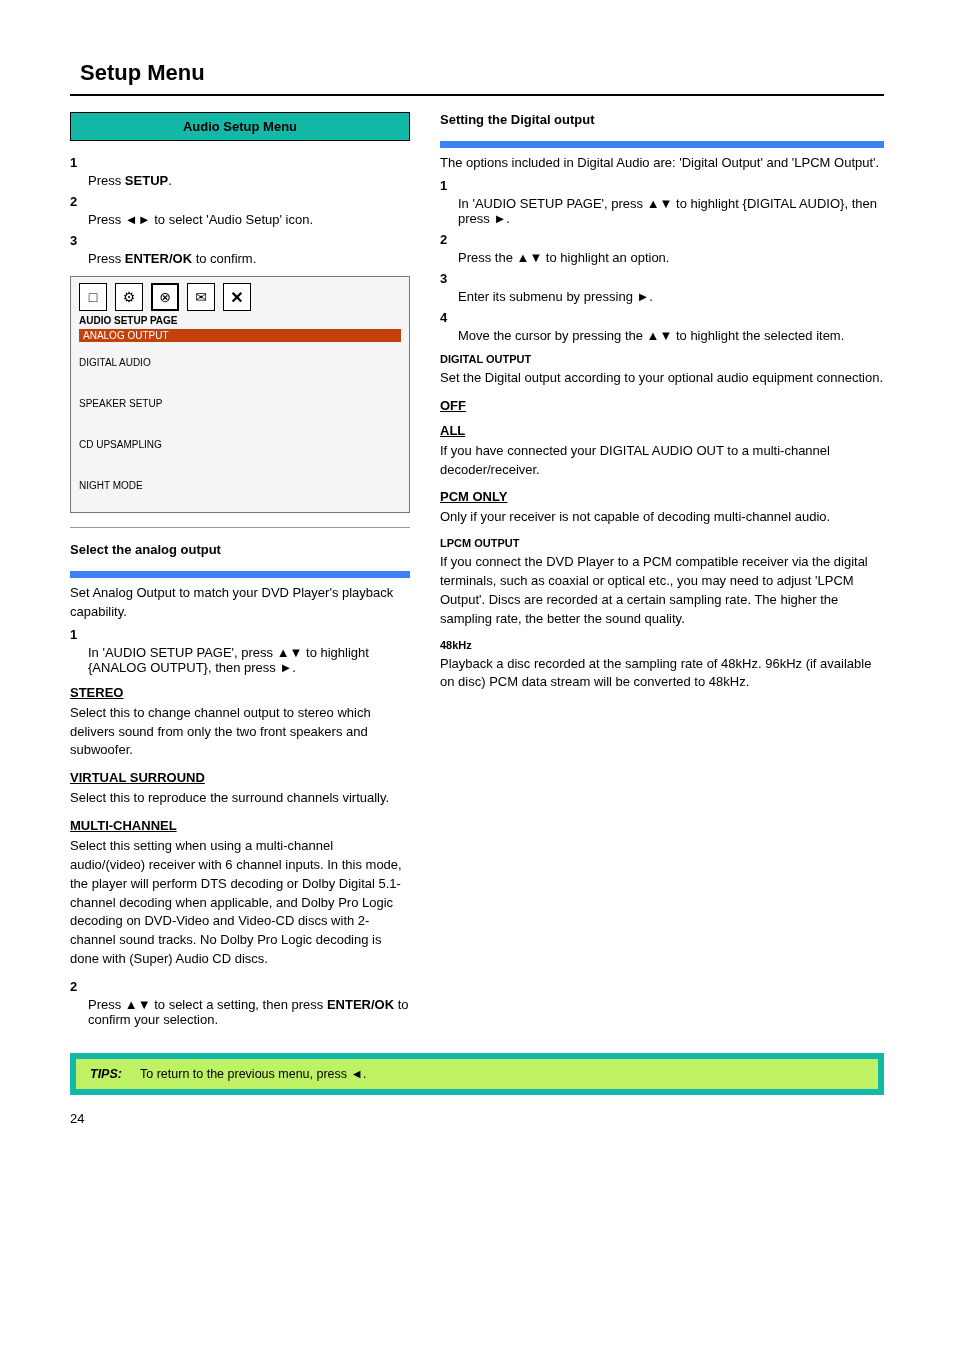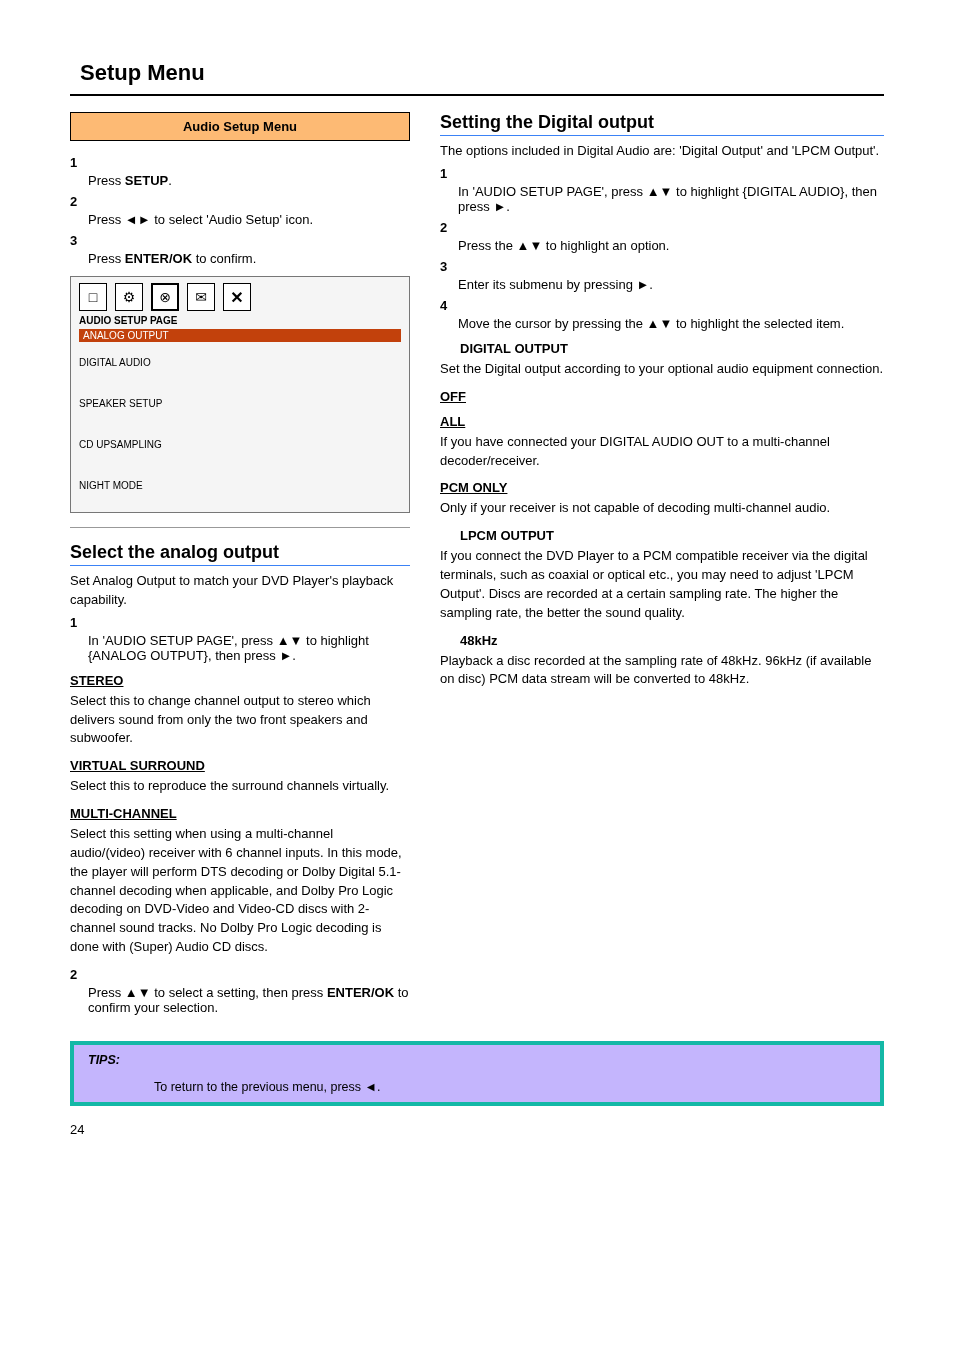--- a/index.html
+++ b/index.html
@@ -37,36 +37,36 @@
     }
 
     .right-col {
       flex: 1;
     }
 
     .section-box {
       border: 1px solid #000;
       padding: 6px 10px;
       margin-bottom: 14px;
-      background: #fdba74;
+      background: #14b8a6;
     }
 
     .section-box-title {
       font-weight: bold;
       font-size: 13px;
       margin-bottom: 0;
       text-align: center;
     }
 
     .section-title {
       font-weight: bold;
-      font-size: 18px;
+      font-size: 13px;
       margin-bottom: 6px;
-      border-bottom: 1px solid #3b82f6;
-      padding-bottom: 2px;
+      border-bottom: 7px solid #3b82f6;
+      padding-bottom: 14px;
     }
 
     .numbered-item {
       display: flex;
       gap: 6px;
       margin-bottom: 6px;
     }
 
     .num {
       font-weight: bold;
@@ -142,48 +142,46 @@
       text-decoration: underline;
       margin-top: 10px;
       margin-bottom: 4px;
       font-size: 13px;
     }
 
     .sub-heading-plain {
       font-weight: bold;
       margin-top: 10px;
       margin-bottom: 4px;
-      font-size: 13px;
-      margin-left: 20px;
+      font-size: 11px;
     }
 
     p {
       margin-bottom: 5px;
       line-height: 1.45;
     }
 
     .tips-box {
-      background: #c4b5fd;
-      border: 4px solid #14b8a6;
+      background: #bef264;
+      border: 6px solid #14b8a6;
       padding: 8px 14px;
       margin-top: 20px;
       font-size: 12.5px;
       display: flex;
-      gap: 26px;
+      gap: 10px;
     }
 
     .tips-label {
       font-style: italic;
       font-weight: bold;
       min-width: 40px;
     }
 
     .tips-content {
       flex: 1;
-      margin-top: 27px;
     }
 
     .page-number {
       margin-top: 16px;
       font-size: 13px;
     }
 
     .section-divider {
       border: none;
       border-top: 1px solid #999;

